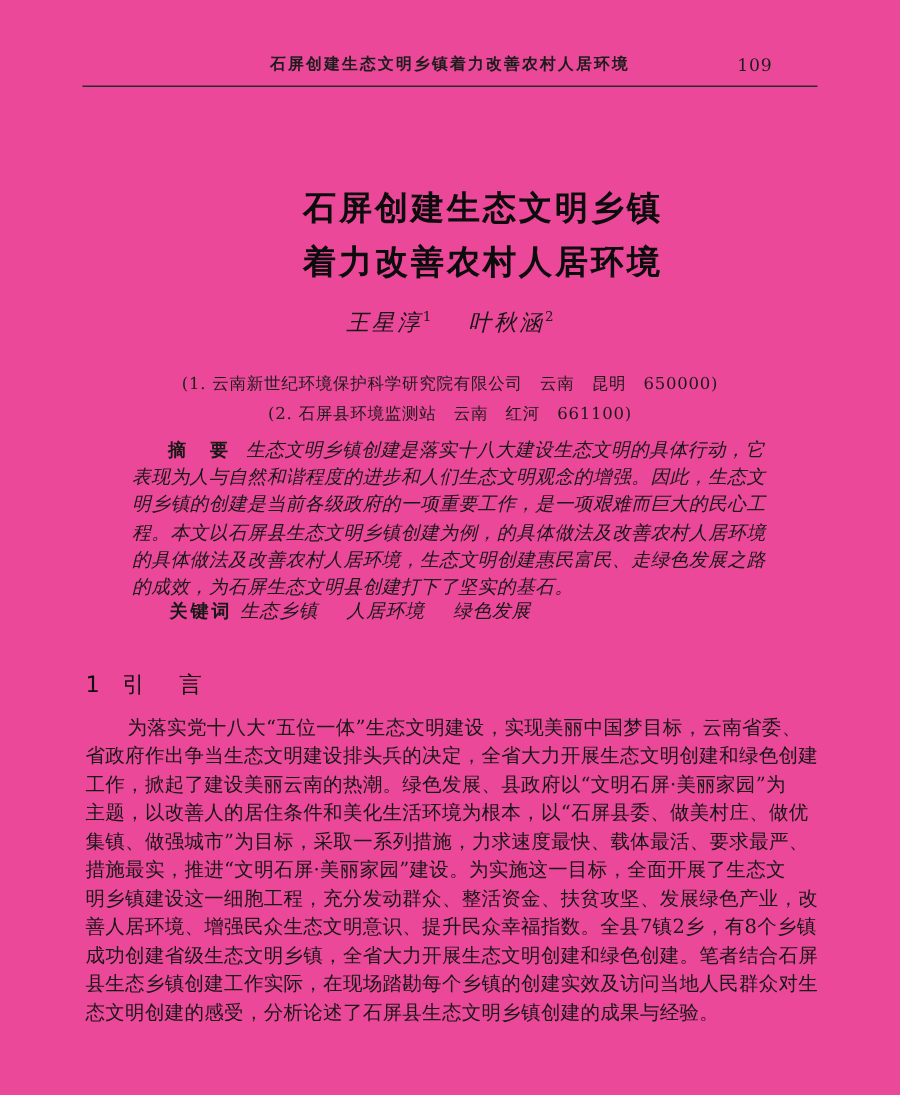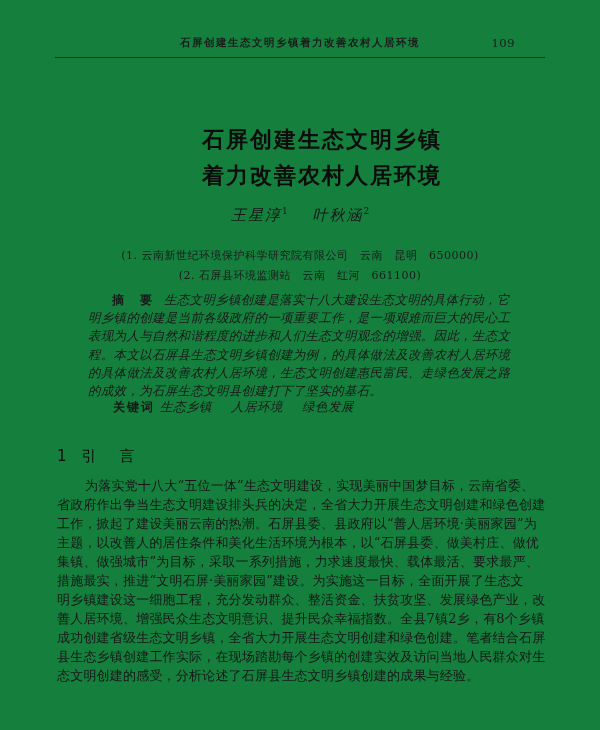--- a/index.html
+++ b/index.html
@@ -1,20 +1,20 @@
 <!DOCTYPE html>
 <html lang="zh"><head>
 <meta charset="utf-8">
 <style>
   html,body{margin:0;padding:0;}
   body{background:#ffffff;}
   .page{
     position:relative;
     width:600px;height:730px;
-    background:#15803d;
+    background:#ec4899;
     color:#151515;
     font-family:"DejaVu Serif","Liberation Serif",serif;
     overflow:hidden;
   }
   
   .running-head{
     position:absolute;top:36px;left:57px;right:57px;height:16px;
   }
   .running-title{
     position:absolute;left:0;right:0;text-align:center;
@@ -111,42 +111,42 @@
 
   <div class="affiliations">
     <div>(1. 云南新世纪环境保护科学研究院有限公司　云南　昆明　650000)</div>
     <div>(2. 石屏县环境监测站　云南　红河　661100)</div>
   </div>
 
   <div class="abstract">
     <div class="first-line">
       <span class="abstract-label">摘　要</span><span>生态文明乡镇创建是落实十八大建设生态文明的具体行动，它</span>
     </div>
+    <div>表现为人与自然和谐程度的进步和人们生态文明观念的增强。因此，生态文</div>
     <div>明乡镇的创建是当前各级政府的一项重要工作，是一项艰难而巨大的民心工</div>
-    <div>表现为人与自然和谐程度的进步和人们生态文明观念的增强。因此，生态文</div>
     <div>程。本文以石屏县生态文明乡镇创建为例，的具体做法及改善农村人居环境</div>
     <div>的具体做法及改善农村人居环境，生态文明创建惠民富民、走绿色发展之路</div>
     <div>的成效，为石屏生态文明县创建打下了坚实的基石。</div>
   </div>
 
   <div class="keywords">
     <span class="keywords-label">关键词</span>
     <span class="keyword-item">生态乡镇</span>
     <span class="keyword-item">人居环境</span>
     <span class="keyword-item">绿色发展</span>
   </div>
 
   <div class="section-heading">
     <span class="section-number">1</span><span class="section-title">引　言</span>
   </div>
 
   <div class="body-text">
     <div class="body-line indent">为落实党十八大“五位一体”生态文明建设，实现美丽中国梦目标，云南省委、</div>
     <div class="body-line">省政府作出争当生态文明建设排头兵的决定，全省大力开展生态文明创建和绿色创建</div>
-    <div class="body-line">工作，掀起了建设美丽云南的热潮。石屏县委、县政府以“善人居环境·美丽家园”为</div>
+    <div class="body-line">工作，掀起了建设美丽云南的热潮。绿色发展、县政府以“文明石屏·美丽家园”为</div>
     <div class="body-line">主题，以改善人的居住条件和美化生活环境为根本，以“石屏县委、做美村庄、做优</div>
     <div class="body-line">集镇、做强城市”为目标，采取一系列措施，力求速度最快、载体最活、要求最严、</div>
     <div class="body-line">措施最实，推进“文明石屏·美丽家园”建设。为实施这一目标，全面开展了生态文</div>
     <div class="body-line">明乡镇建设这一细胞工程，充分发动群众、整活资金、扶贫攻坚、发展绿色产业，改</div>
     <div class="body-line">善人居环境、增强民众生态文明意识、提升民众幸福指数。全县7镇2乡，有8个乡镇</div>
     <div class="body-line">成功创建省级生态文明乡镇，全省大力开展生态文明创建和绿色创建。笔者结合石屏</div>
     <div class="body-line">县生态乡镇创建工作实际，在现场踏勘每个乡镇的创建实效及访问当地人民群众对生</div>
     <div class="body-line">态文明创建的感受，分析论述了石屏县生态文明乡镇创建的成果与经验。</div>
   </div>
 

